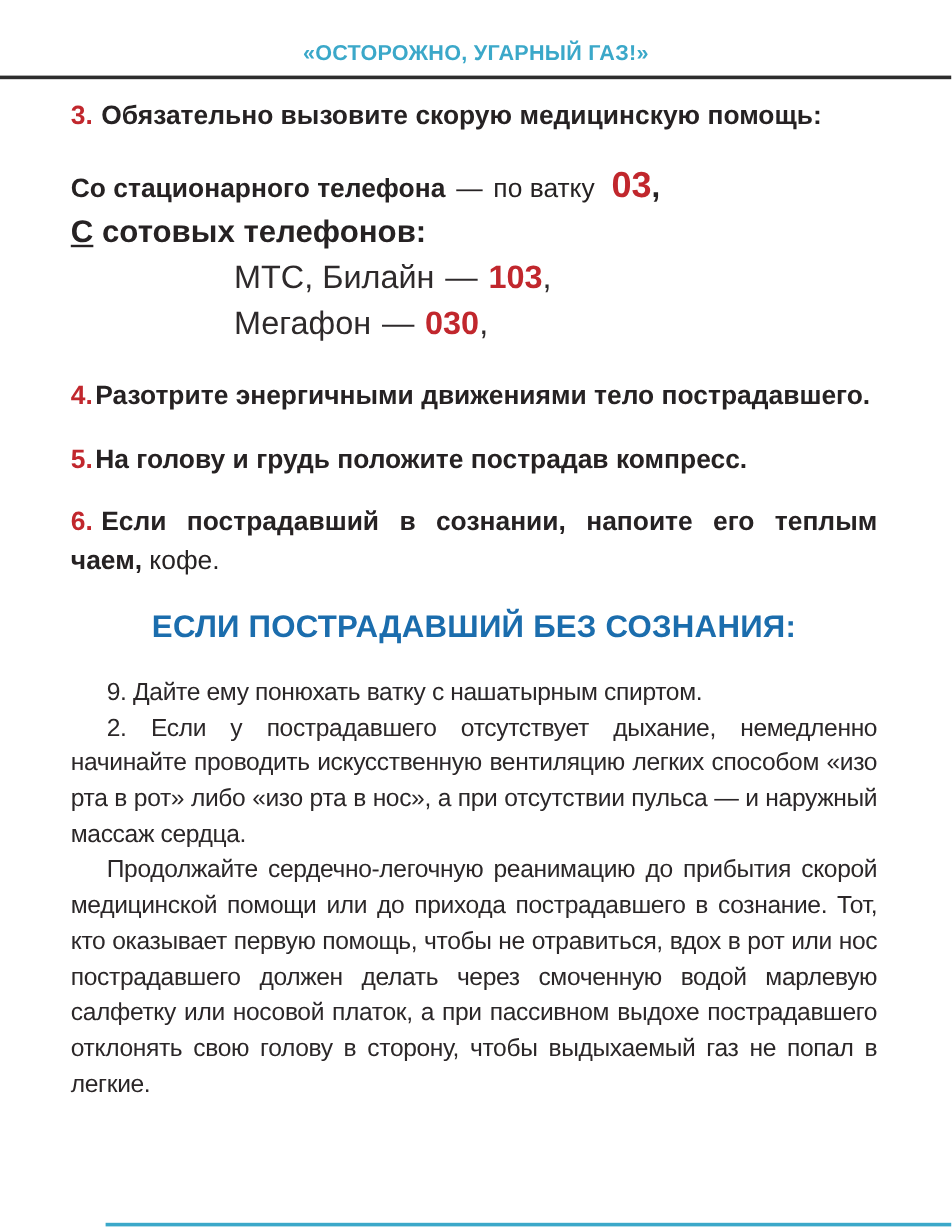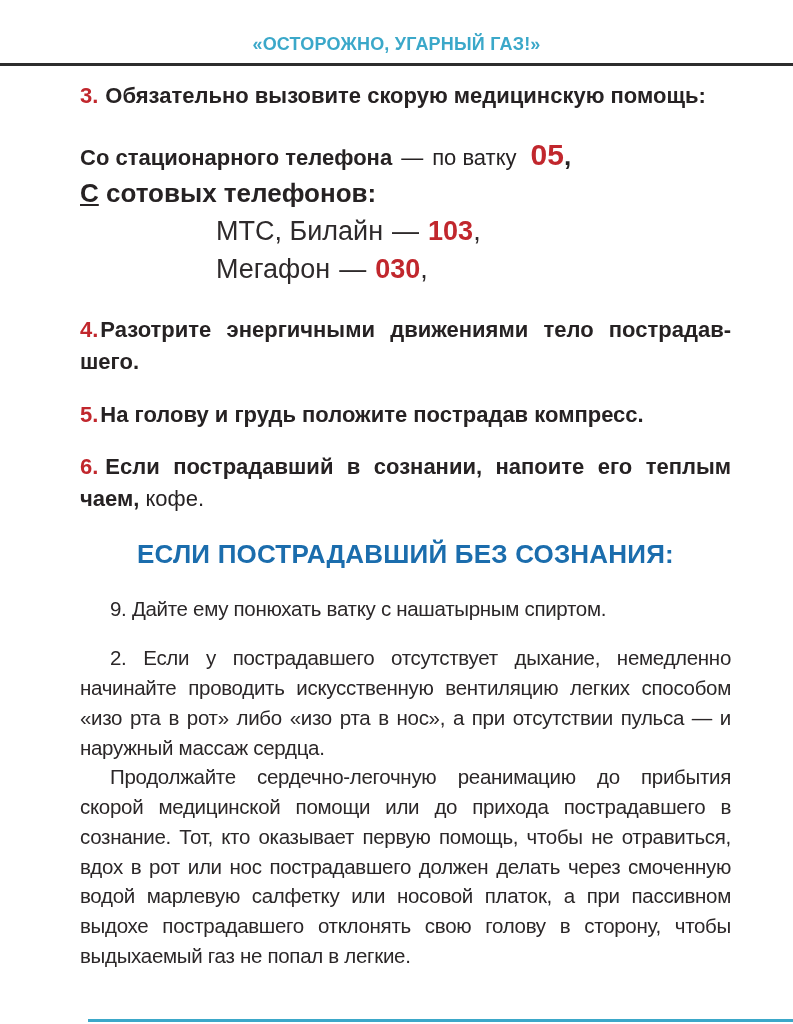--- a/index.html
+++ b/index.html
@@ -17,21 +17,21 @@
     font-size:18px;
     font-weight:700;
     letter-spacing:.2px;
     color:#3BA8C9;
   }
   .top-rule{
     margin-top:8px;
     height:3px;
     background:#2d2d2d;
   }
-  .content{padding:15px 62px 0 80px;}
+  .content{padding:15px 62px 0 59px;}
 
   .step{
     font-size:22px;
     font-weight:700;
     line-height:1.4;
     color:#262223;
   }
   .num{color:#C1272D;font-weight:700;margin-right:7px;}
   .num.tight{margin-right:2px;}
 
@@ -66,21 +66,21 @@
   .para{
     font-size:20.5px;
     line-height:1.45;
     letter-spacing:-0.3px;
     color:#2b2728;
     text-align:justify;
     text-indent:30px;
     hyphens:manual;
   }
   .para.p1{margin-top:24px;text-align:left;}
-  .para.p2{margin-top:20px;}
+  .para.p2{}
   .para.p3{margin-top:0;}
 
   .bottom-rule{
     position:absolute;
     left:88px;right:0;bottom:2px;
     height:3px;
     background:#3BA8C9;
   }
 </style>
 </head>
@@ -91,21 +91,21 @@
   <div class="header-title">«ОСТОРОЖНО, УГАРНЫЙ ГАЗ!»</div>
   <div class="top-rule"></div>
 
   <div class="content">
 
     <div class="step step3">
       <span class="num">3.</span><span>Обязательно вызовите скорую медицинскую помощь:</span>
     </div>
 
     <div class="landline">
-      <span>Со стационарного телефона</span><span class="dash">—</span><span class="prefix">по ватку</span><span class="bignum">05</span><span class="punct">,</span>
+      <span>Со стационарного телефона</span><span class="dash">—</span><span class="prefix">по ватку</span><span class="bignum">03</span><span class="punct">,</span>
     </div>
 
     <div class="mobile-heading">
       <span class="u">С</span><span> сотовых телефонов:</span>
     </div>
 
     <div class="operators">
       <div class="op">
         <span>МТС, Билайн</span><span class="dash">—</span><span class="opnum">103</span><span class="punct">,</span>
       </div>

